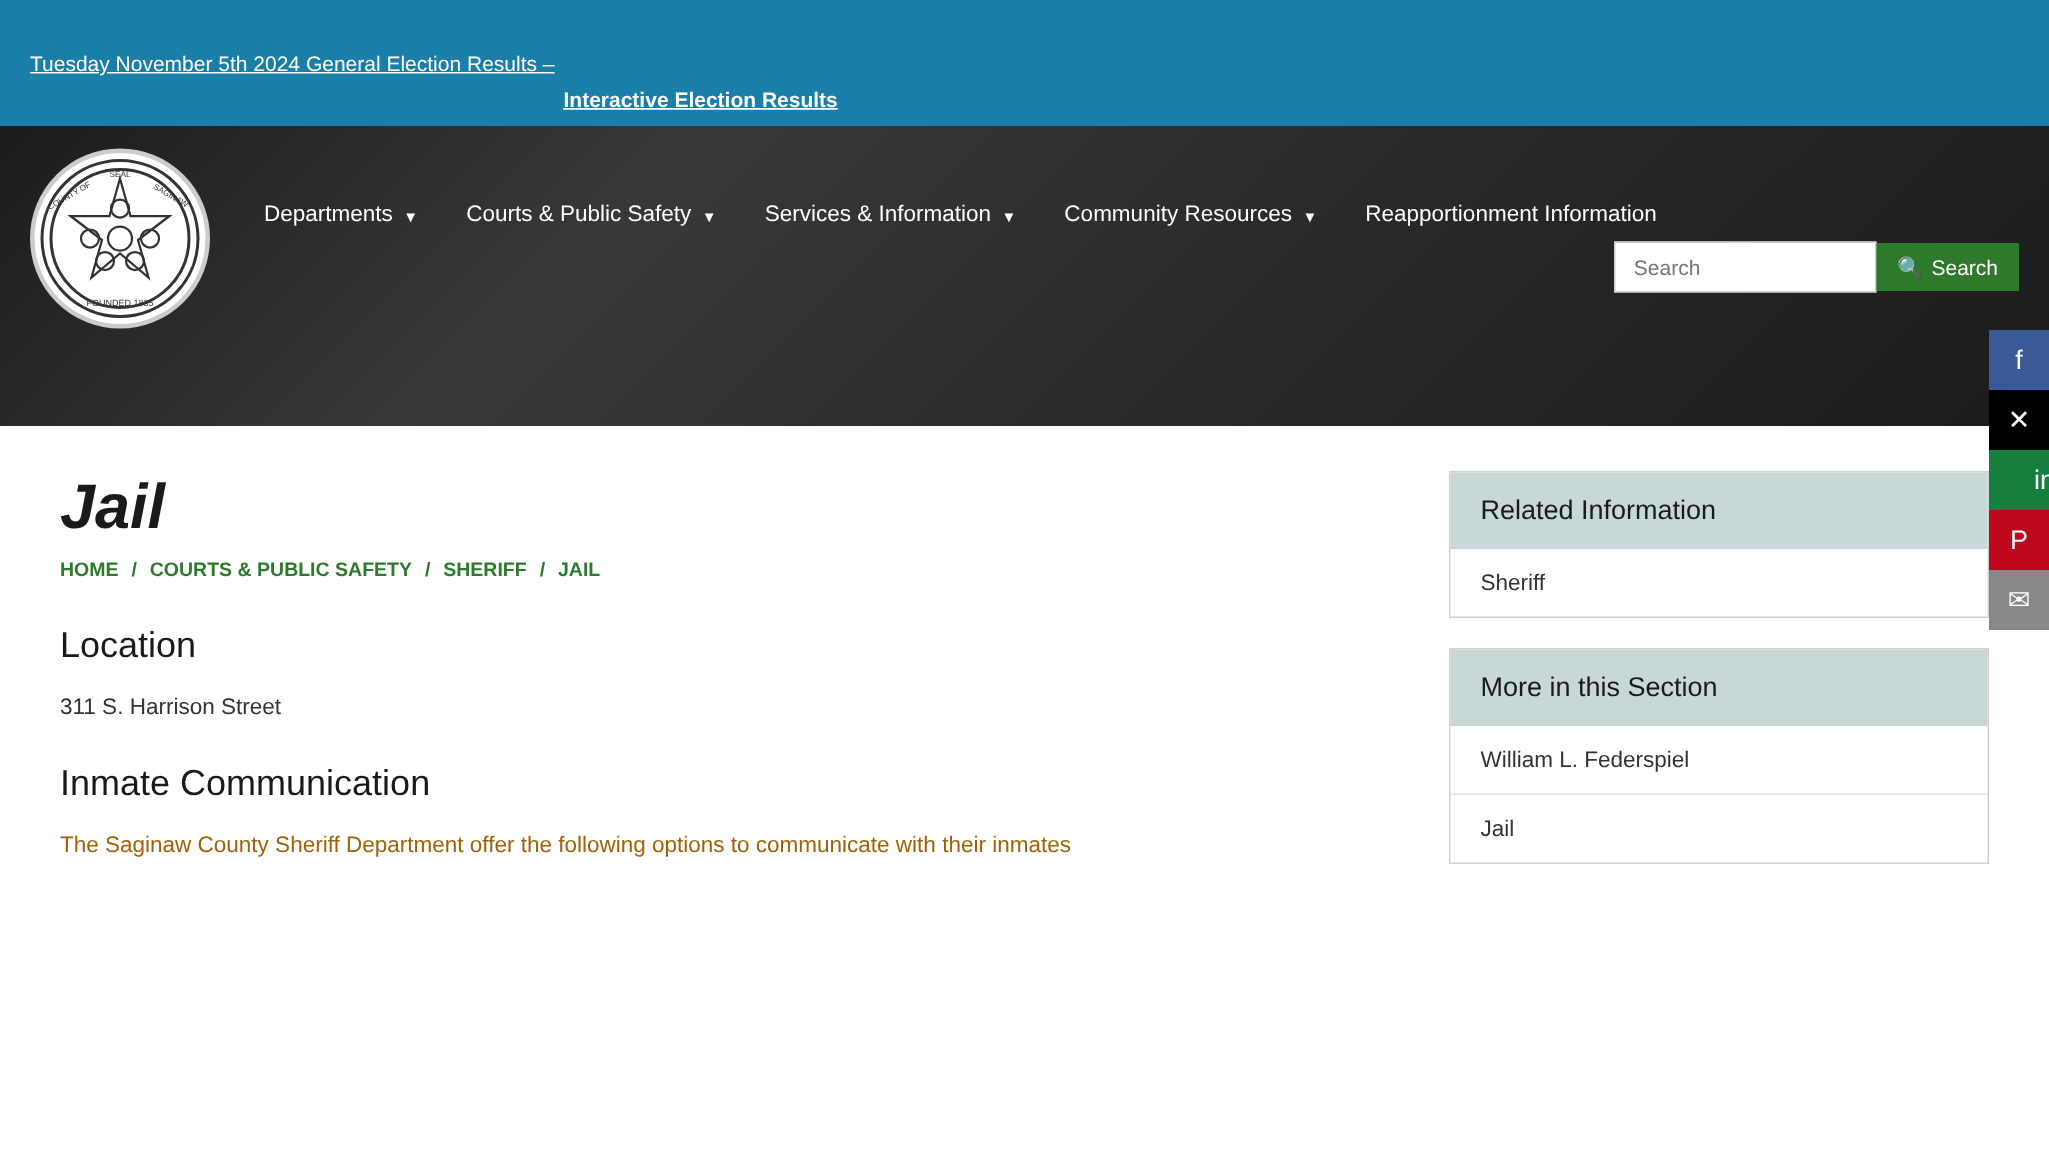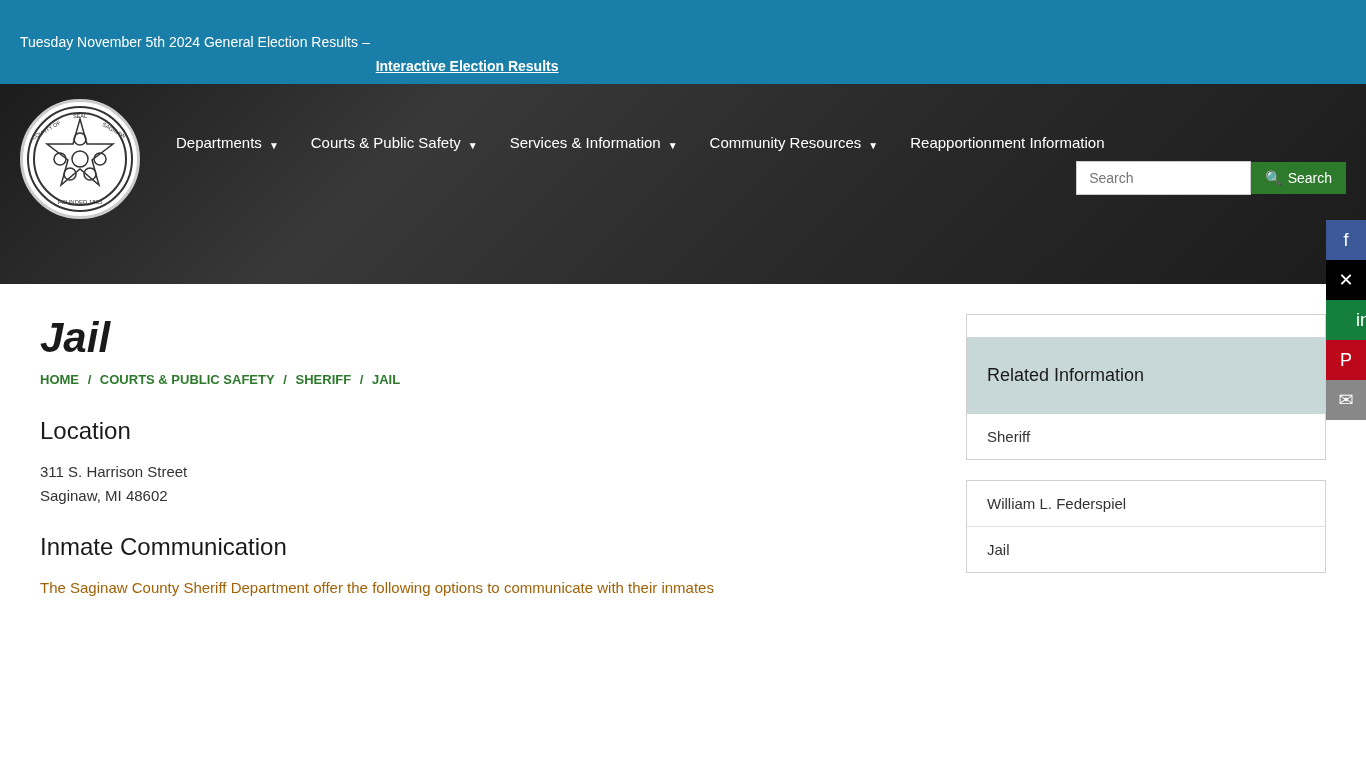--- a/index.html
+++ b/index.html
@@ -7,20 +7,21 @@
 
     
     .announcement-bar {
       background-color: #1a7fa8;
       color: white;
       padding: 10px 20px;
       font-size: 14px;
       display: flex;
       align-items: center;
       gap: 6px;
+      text-decoration: underline;
     }
     .announcement-bar a {
       color: white;
       font-weight: bold;
       text-decoration: underline;
       margin-top: 48px;
     }
 
     
     .header {
@@ -225,25 +226,24 @@
       width: 360px;
       flex-shrink: 0;
     }
     .sidebar-box {
       border: 1px solid #d0d0d0;
       margin-bottom: 20px;
       background: white;
     }
     .sidebar-box-header {
       background: #c8d8d8;
-      padding: 28px 20px;
+      padding: 15px 20px;
       font-size: 18px;
       font-weight: 400;
       color: #1a1a1a;
-      margin-top: 22px;
     }
     .sidebar-box-item {
       padding: 14px 20px;
       border-bottom: 1px solid #e0e0e0;
       font-size: 15px;
       color: #333;
       cursor: pointer;
     }
     .sidebar-box-item:last-child { border-bottom: none; }
     .sidebar-box-item a {
@@ -364,41 +364,41 @@
         <a href="#">COURTS &amp; PUBLIC SAFETY</a>
         <span class="separator"> / </span>
         <a href="#">SHERIFF</a>
         <span class="separator"> / </span>
         <span>JAIL</span>
       </div>
 
       <h2 class="section-heading">Location</h2>
       <div class="address-block">
         <div>311 S. Harrison Street</div>
-        <div>Saginaw, MI 48602</div>
       </div>
 
 
       <div class="communication-section">
         <h2 class="section-heading">Inmate Communication</h2>
         <p class="communication-text">The Saginaw County Sheriff Department offer the following options to communicate with their inmates</p>
       </div>
 
     </div>
 
     <div class="sidebar">
 
       <div class="sidebar-box">
         <div class="sidebar-box-header">Related Information</div>
         <div class="sidebar-box-item">
           <a href="#">Sheriff</a>
         </div>
       </div>
 
       <div class="sidebar-box">
+        <div class="sidebar-box-header">More in this Section</div>
         <div class="sidebar-box-item">
           <a href="#">William L. Federspiel</a>
         </div>
         <div class="sidebar-box-item">
           <a href="#">Jail</a>
         </div>
       </div>
 
     </div>
   </div>

